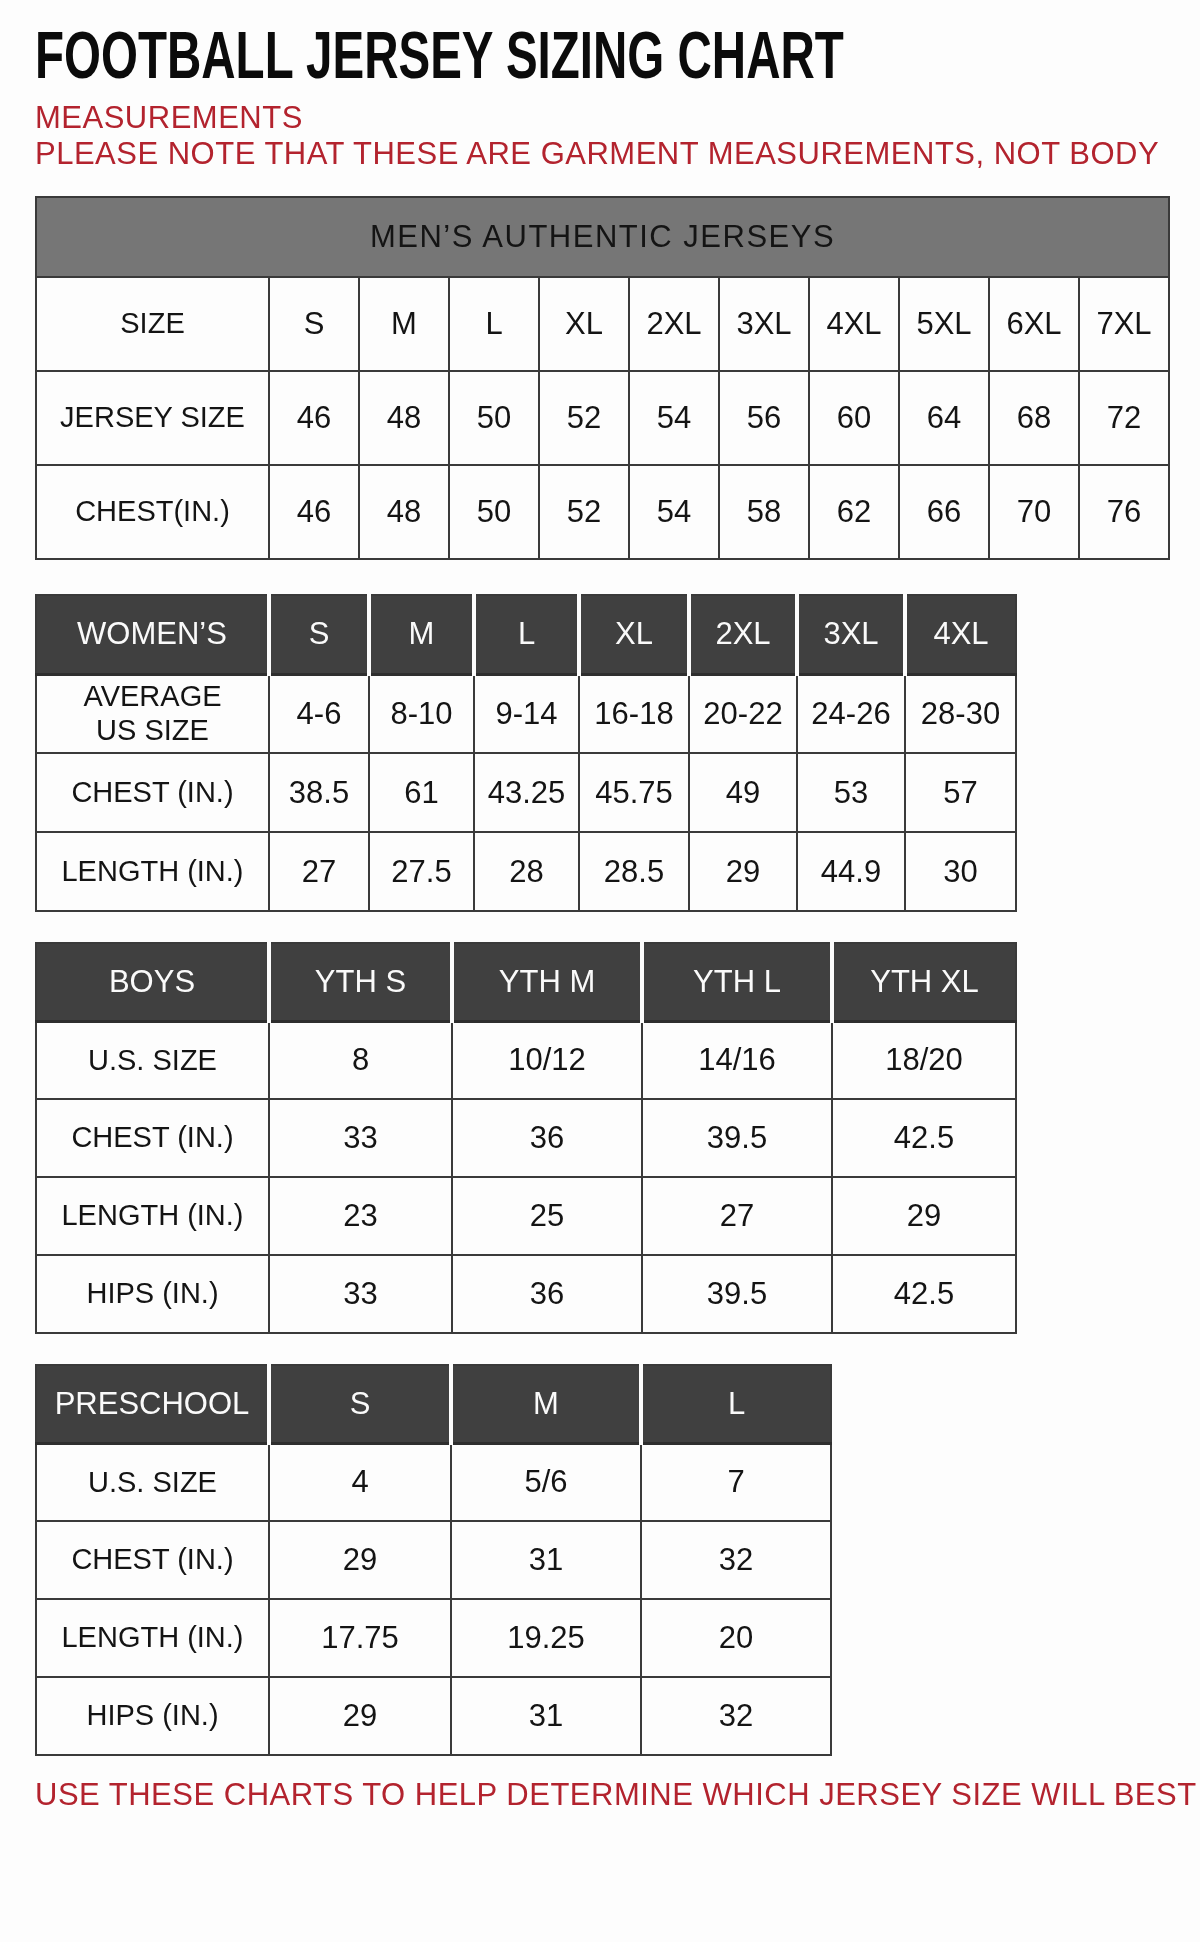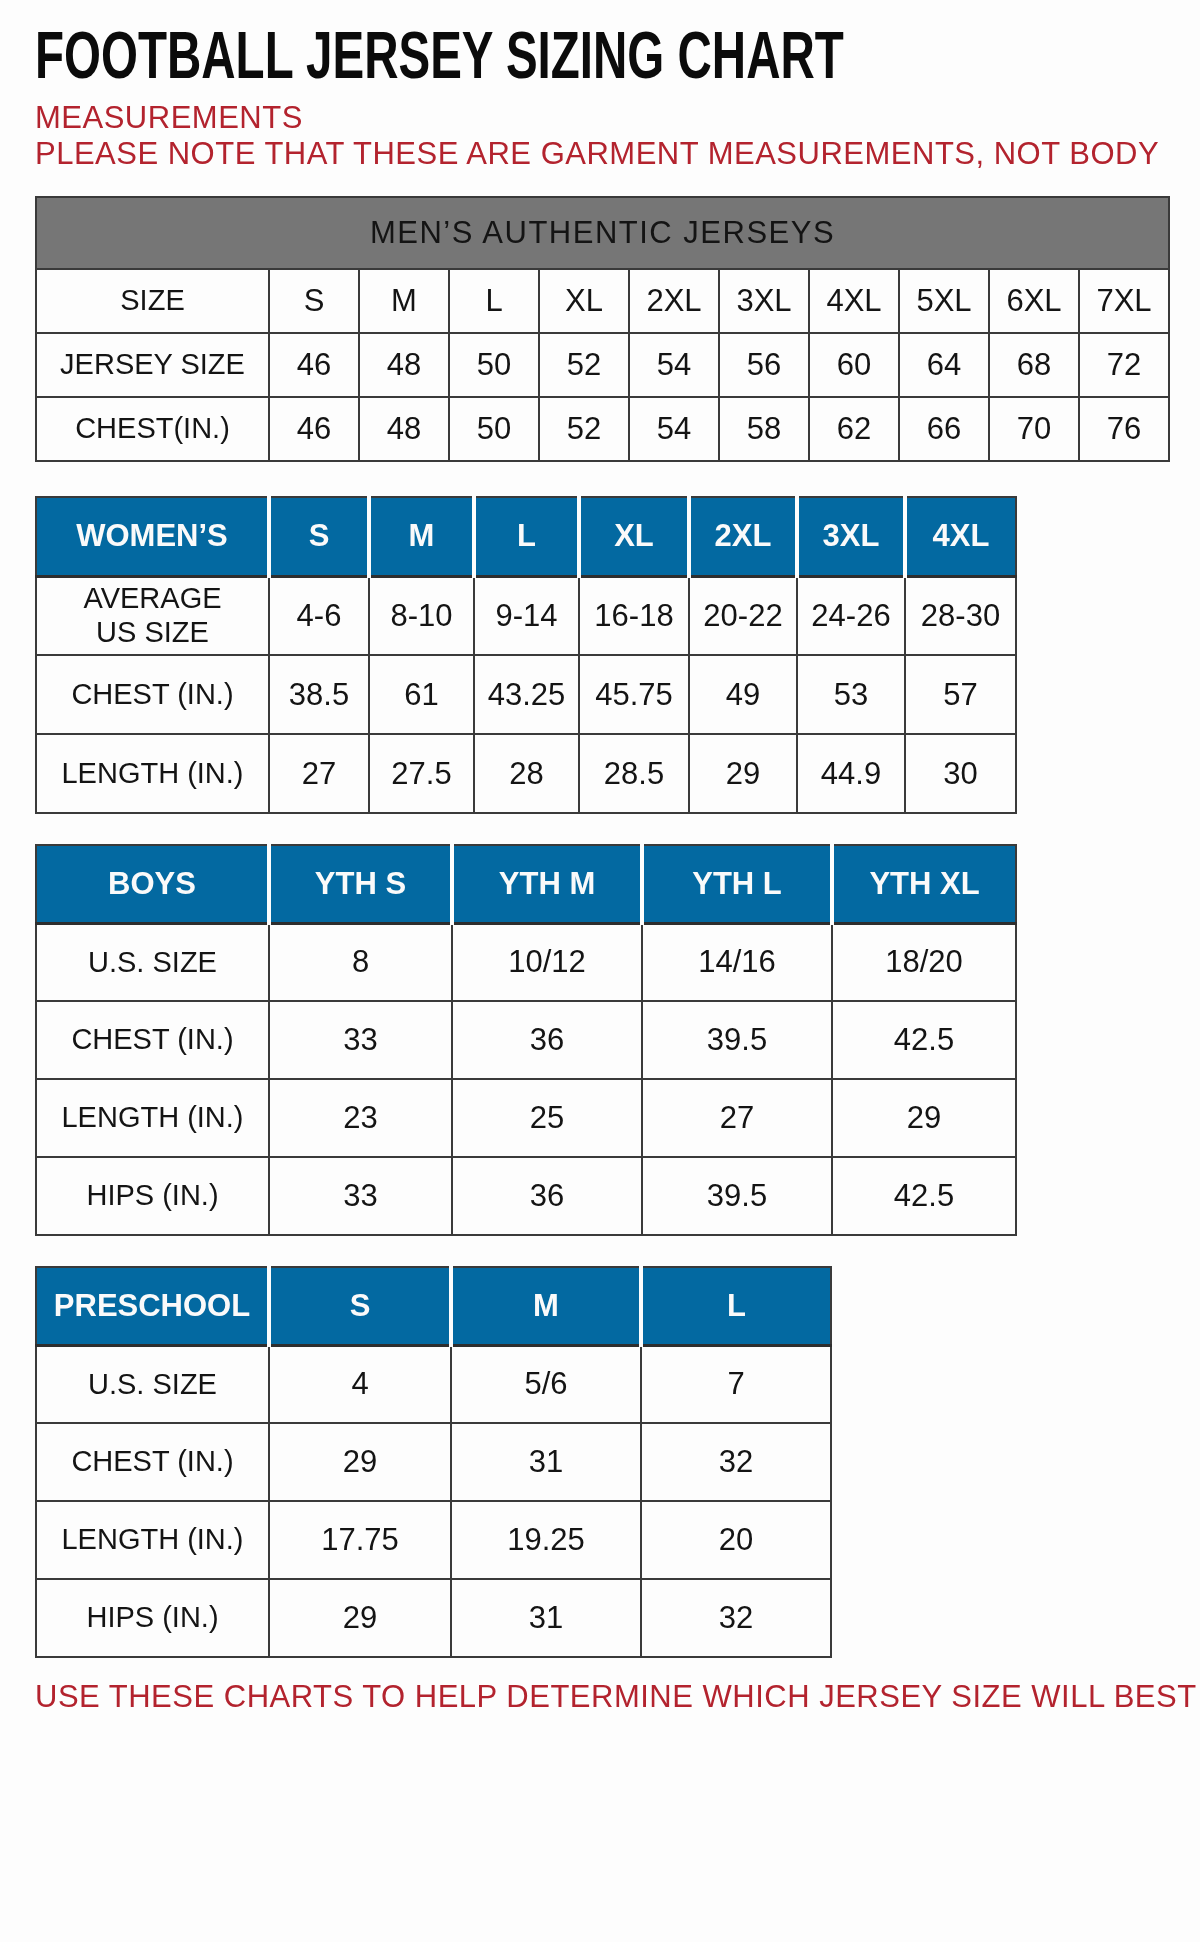--- a/index.html
+++ b/index.html
@@ -41,33 +41,32 @@
   }
   table.grid td.rowlabel { font-size: 29px; white-space: pre-line; line-height: 1.15; }
 
   td.banner {
     background: #767676; color: #f8f8f8;
     font-size: 35px; letter-spacing: 1.5px;
     border: 2px solid #767676;
     border-bottom: 2px solid #3a3a3a;
   }
   tr.hdr.gray td {
-    background: #0369a1; color: #fafafa;
+    background: #404040; color: #fafafa;
     font-size: 31px;
     border-top: 2px solid #3a3a3a;
     border-bottom: 3px solid #2e2e2e;
     border-left: 4px solid #fdfdfd;
     border-right: 0;
-    font-weight: bold;
   }
   tr.hdr.gray td:first-child { border-left: 2px solid #3a3a3a; }
   tr.hdr.gray td:last-child  { border-right: 2px solid #3a3a3a; }
 
-  .t-mens td { height: 64px; }
-  .t-mens td.banner { height: 72px; }
+  .t-mens td { height: 94px; }
+  .t-mens td.banner { height: 80px; }
   .t-womens td { height: 79px; }
   .t-boys td { height: 78px; }
   .t-preschool td { height: 78px; }
 
   .footer {
     margin-top: 20px;
     color: #b3232e;
     font-size: 31px; line-height: 38px; font-weight: 400;
     letter-spacing: 0.5px;
     white-space: nowrap;

